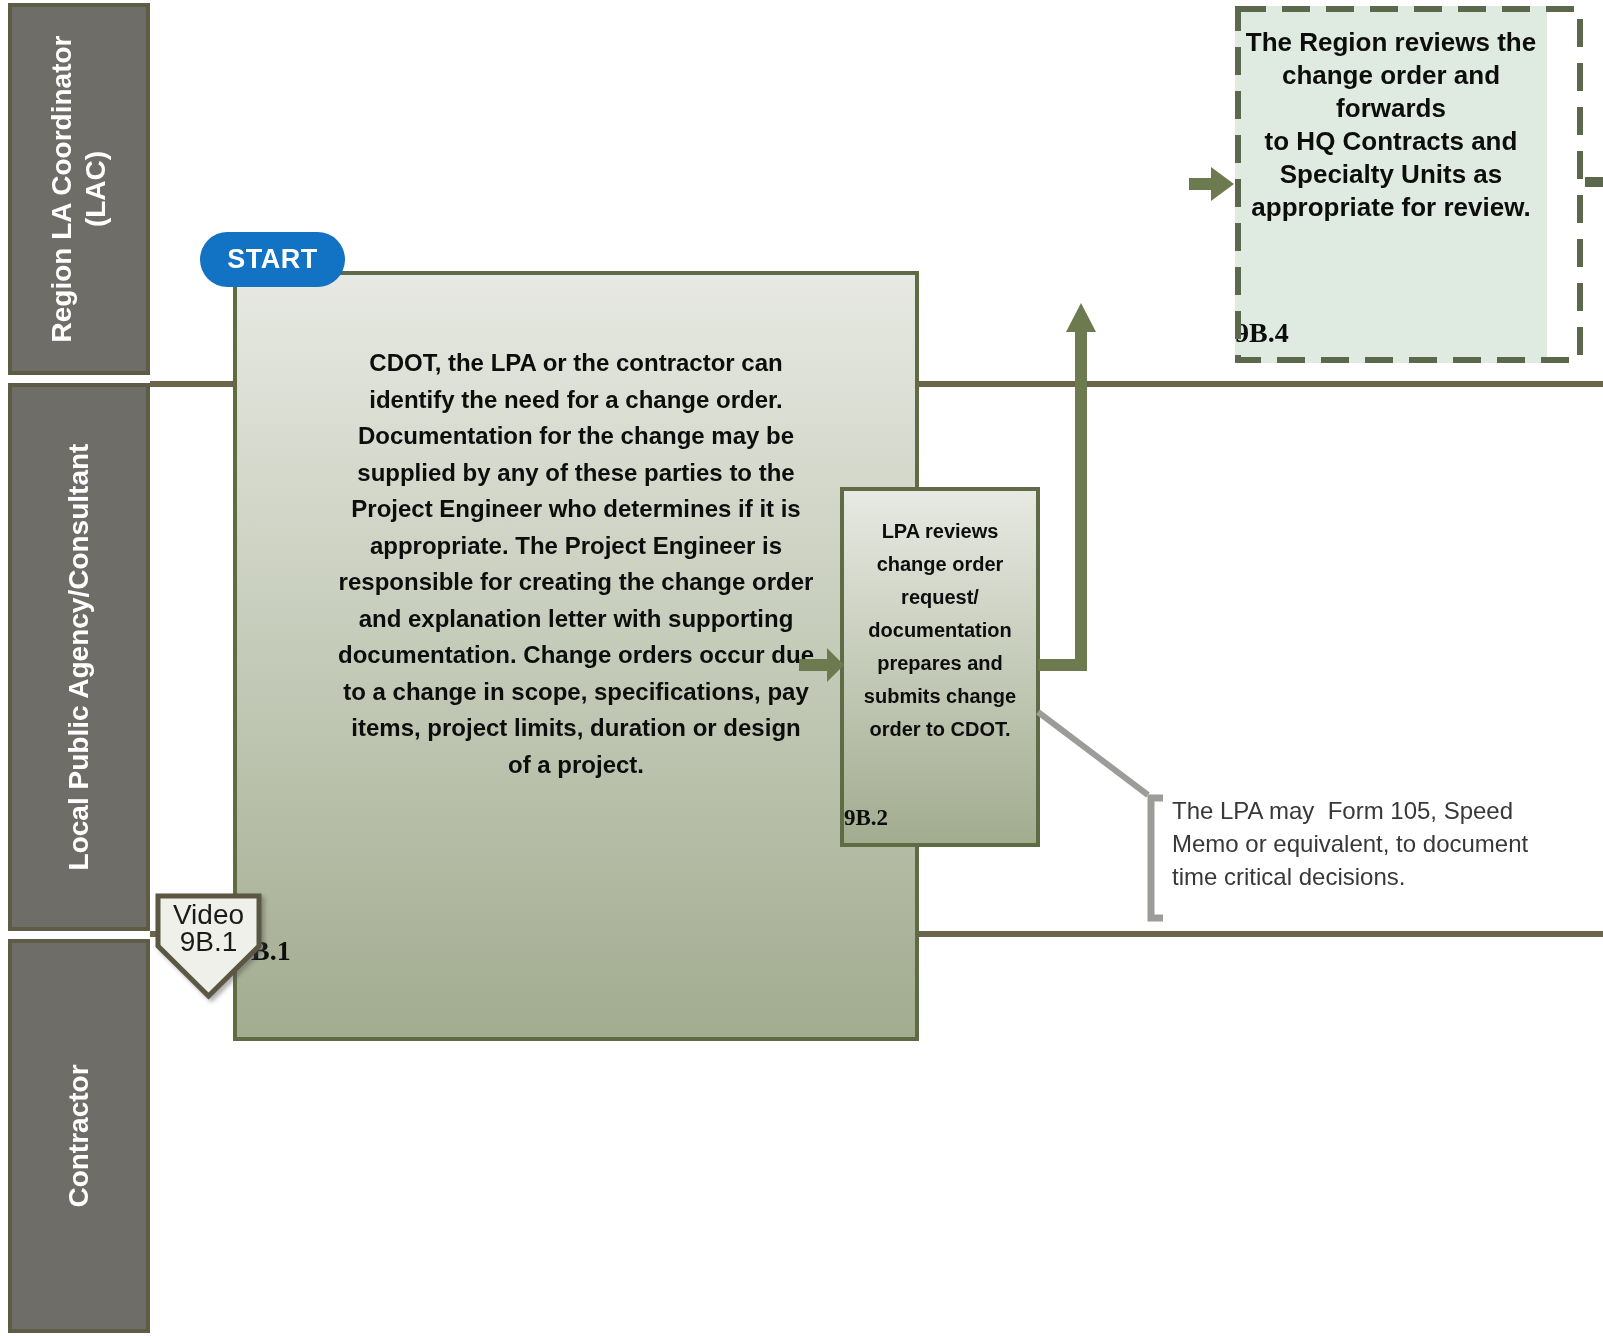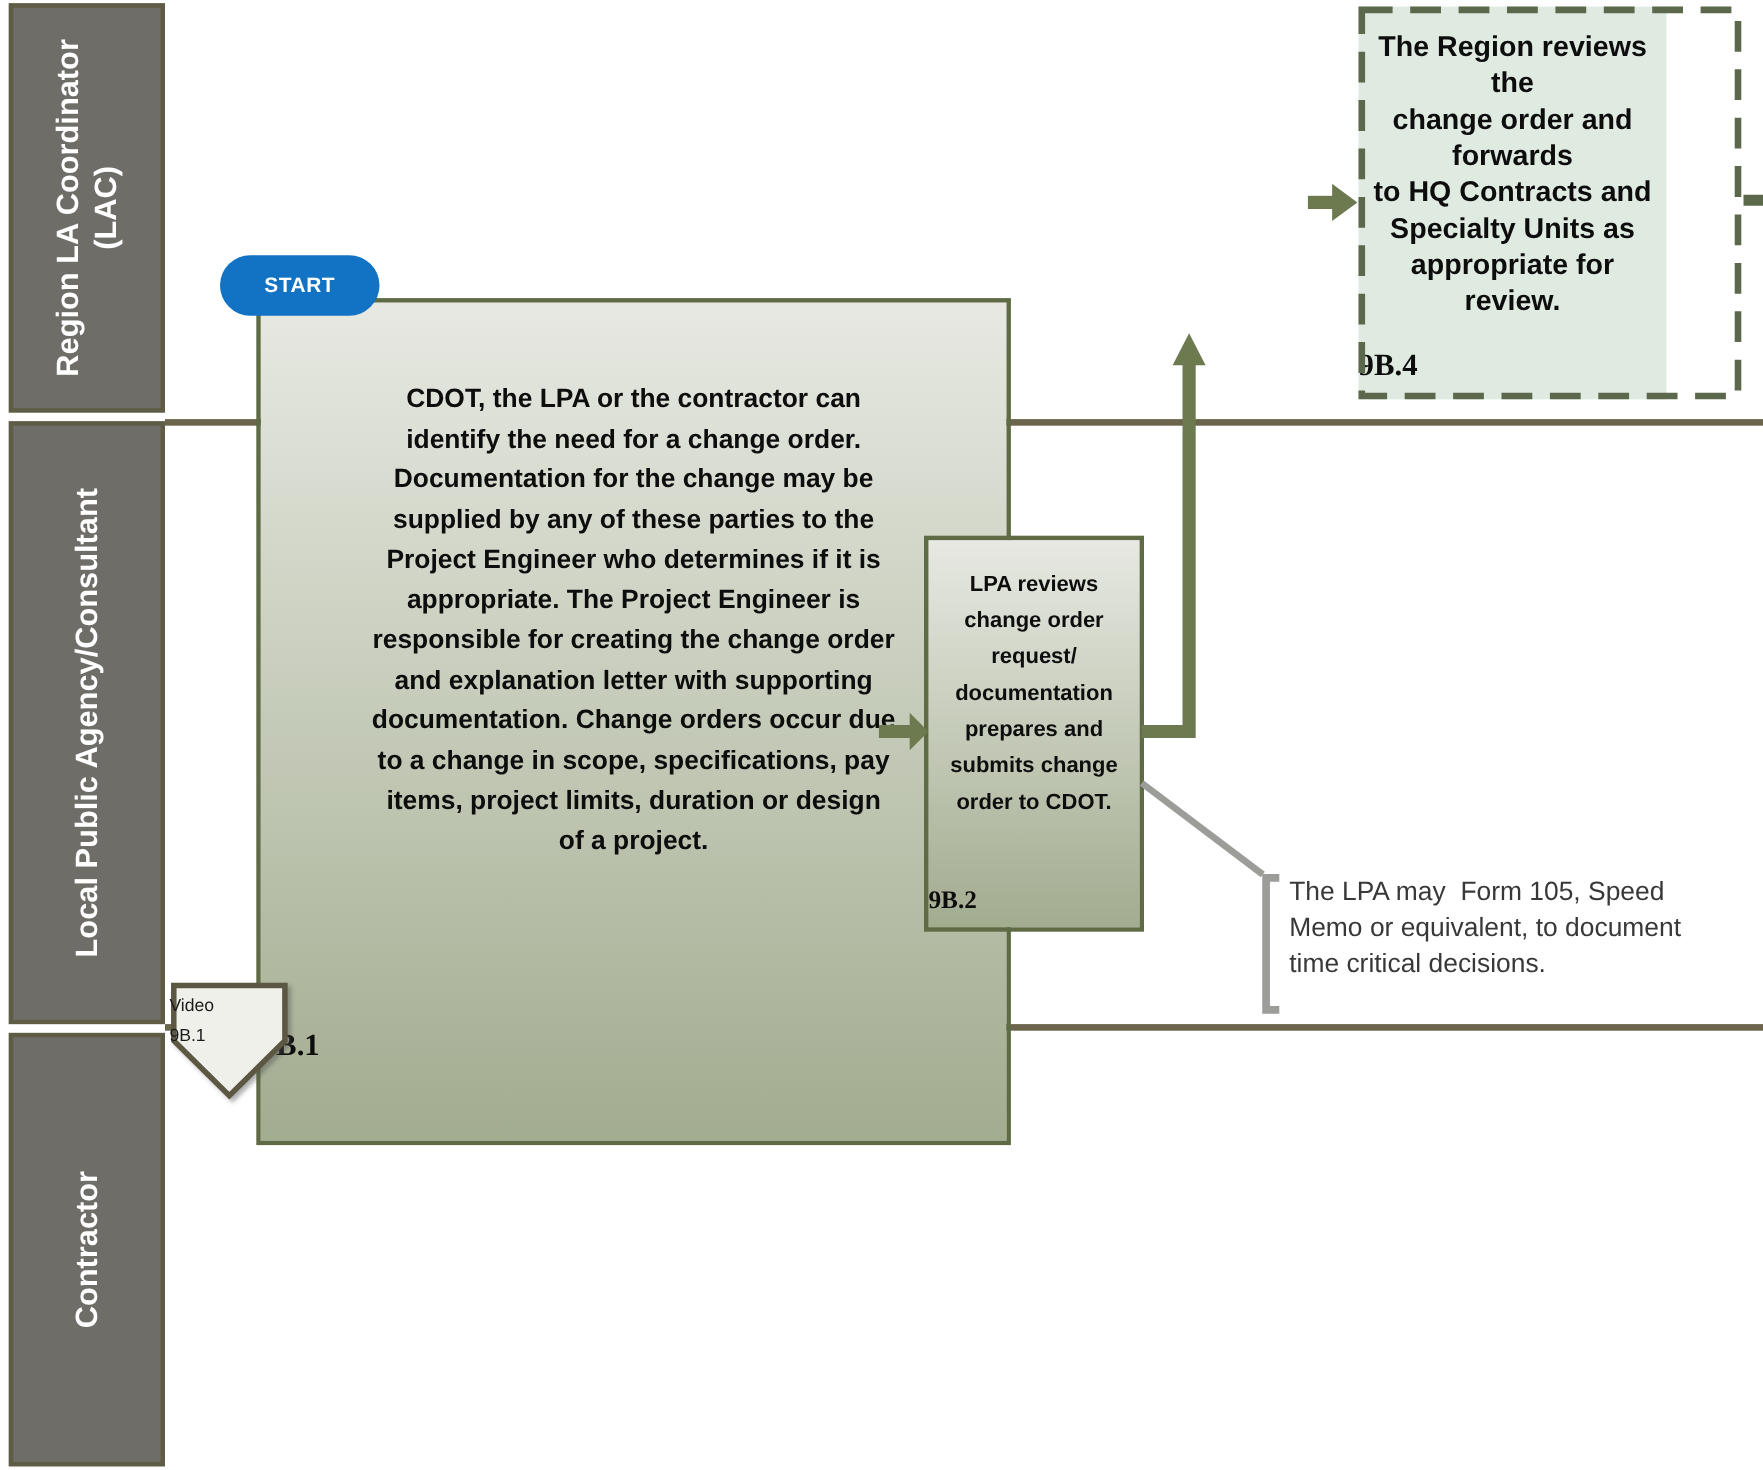--- a/index.html
+++ b/index.html
@@ -45,42 +45,42 @@
   .box-9b2 .box-text{top:24px;font-size:20px;line-height:33px;}
   .box-id{
     position:absolute;left:0;right:0;text-align:left;
     font-weight:700;color:#0d0d0d;font-family:Liberation Serif, serif;
   }
   .box-9b1 .box-id{bottom:70px;font-size:28px;}
   .box-9b2 .box-id{bottom:12px;font-size:23px;}
   
   .start-pill{
     position:absolute;left:200px;top:232px;width:145px;height:55px;border-radius:28px;
-    background:var(--start-fill);color:#fff;font-weight:700;font-size:19px;
+    background:var(--start-fill);color:#fff;font-weight:700;font-size:27px;
     display:flex;align-items:center;justify-content:center;z-index:30;letter-spacing:.5px;
   }
   
   .video-marker{position:absolute;left:154px;top:892px;width:109px;height:108px;z-index:25;
     filter:drop-shadow(3px 3px 2px rgba(80,80,80,.45));}
   .video-marker svg{position:absolute;inset:0;}
   .video-marker .marker-text{
-    position:absolute;left:0;right:0;top:9px;text-align:left;
-    font-size:16px;line-height:27px;color:#1a1a1a;white-space:pre-wrap;
+    position:absolute;left:0;right:0;top:9px;text-align:center;
+    font-size:28px;line-height:27px;color:#1a1a1a;white-space:pre-wrap;
   }
   
   .doc-shape{position:absolute;left:985px;top:48px;width:204px;height:290px;z-index:15;}
   .doc-shape svg{position:absolute;inset:0;}
   .doc-text{
     position:absolute;left:4px;right:4px;top:24px;text-align:center;
     color:#fff;font-weight:700;font-size:26px;line-height:34px;white-space:pre-wrap;
   }
   .doc-id{position:absolute;left:0;right:0;top:186px;text-align:center;color:#fff;font-weight:700;font-size:27px;}
   
   .box-9b4{
-    position:absolute;left:1235px;top:6px;width:280px;height:357px;
+    position:absolute;left:1235px;top:6px;width:312px;height:357px;
     background:var(--dashed-fill);z-index:10;
   }
   .box-9b4 .box-text{top:20px;font-size:26px;line-height:33px;}
   .box-9b4 .box-id{bottom:14px;font-size:28px;}
   
   .note-text{
     position:absolute;left:1172px;top:794px;width:436px;
     font-size:24px;line-height:33px;color:var(--note-text);white-space:pre-wrap;z-index:5;
   }
   

